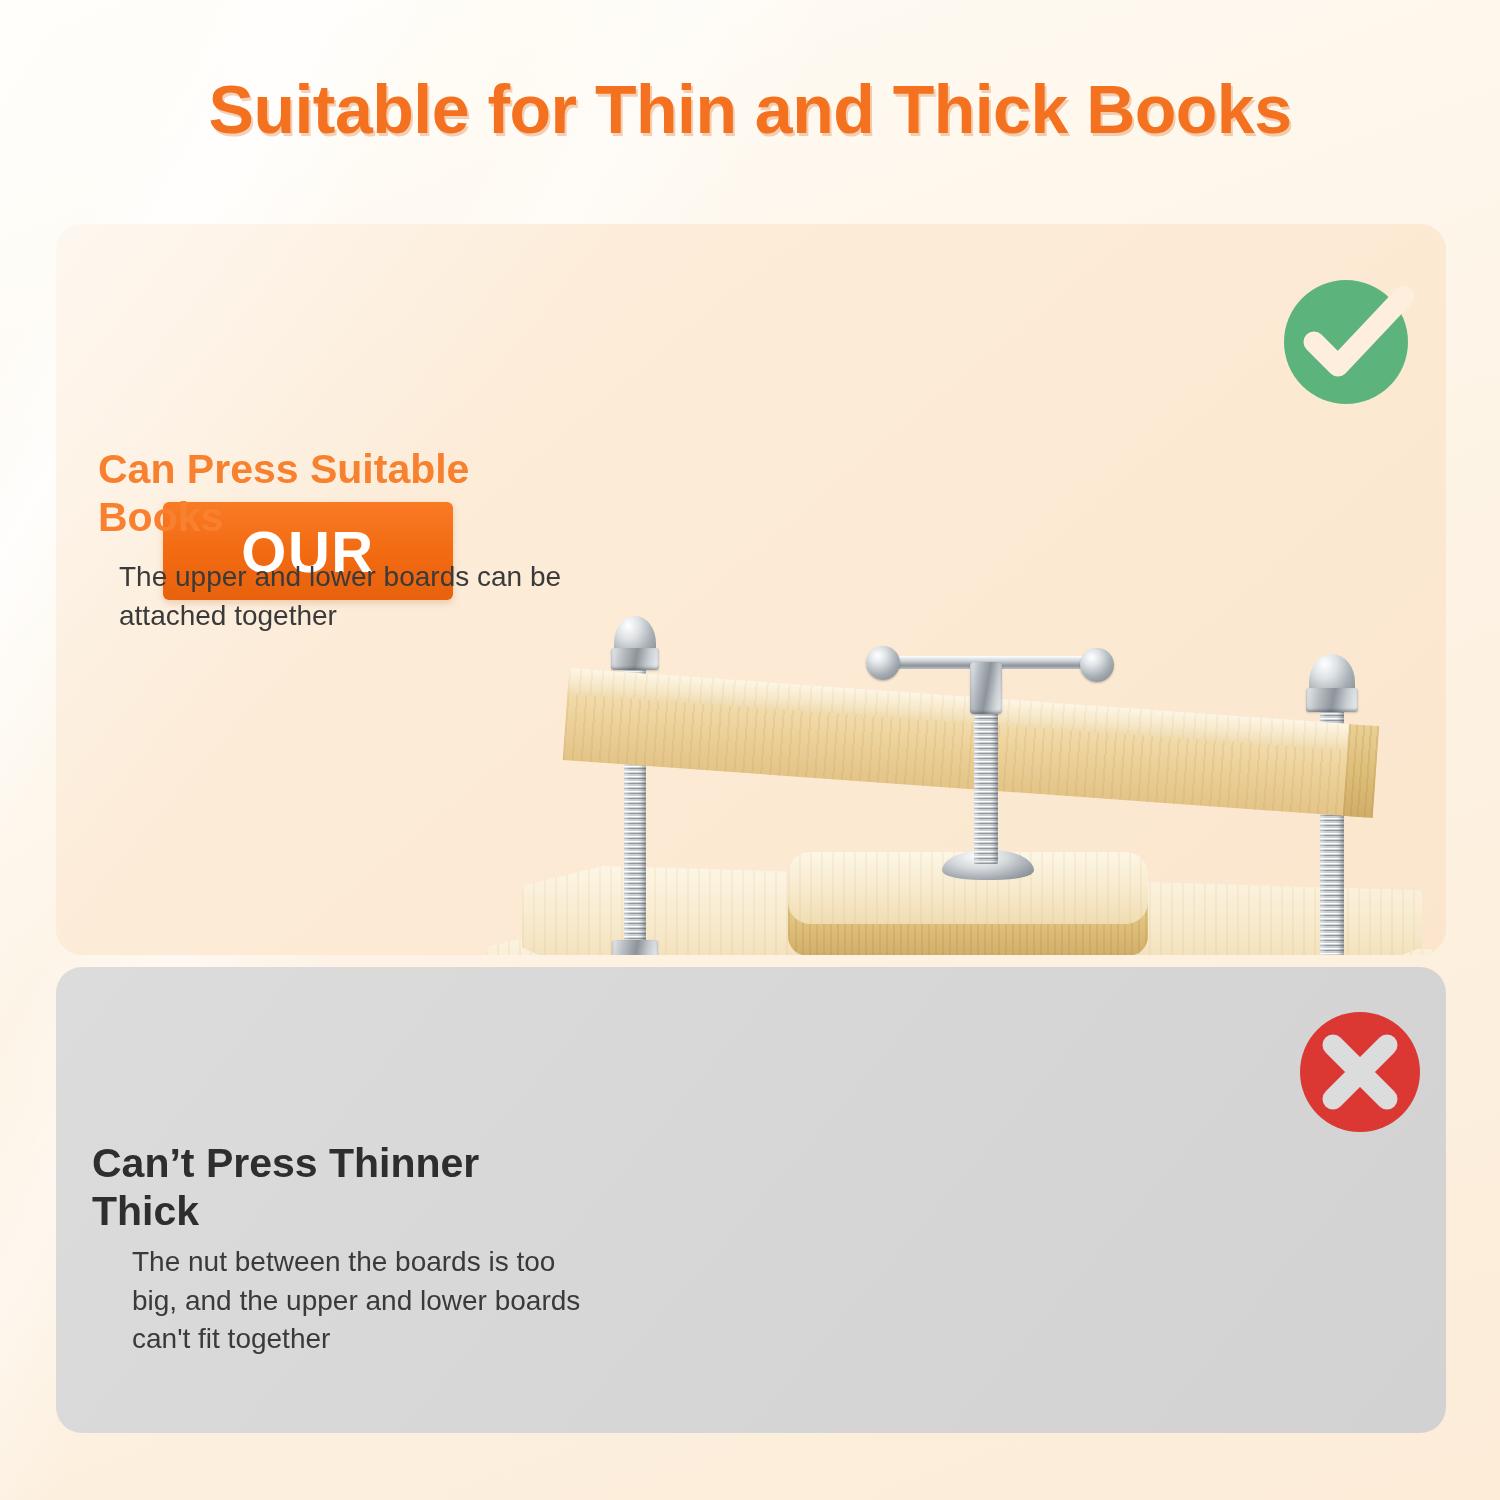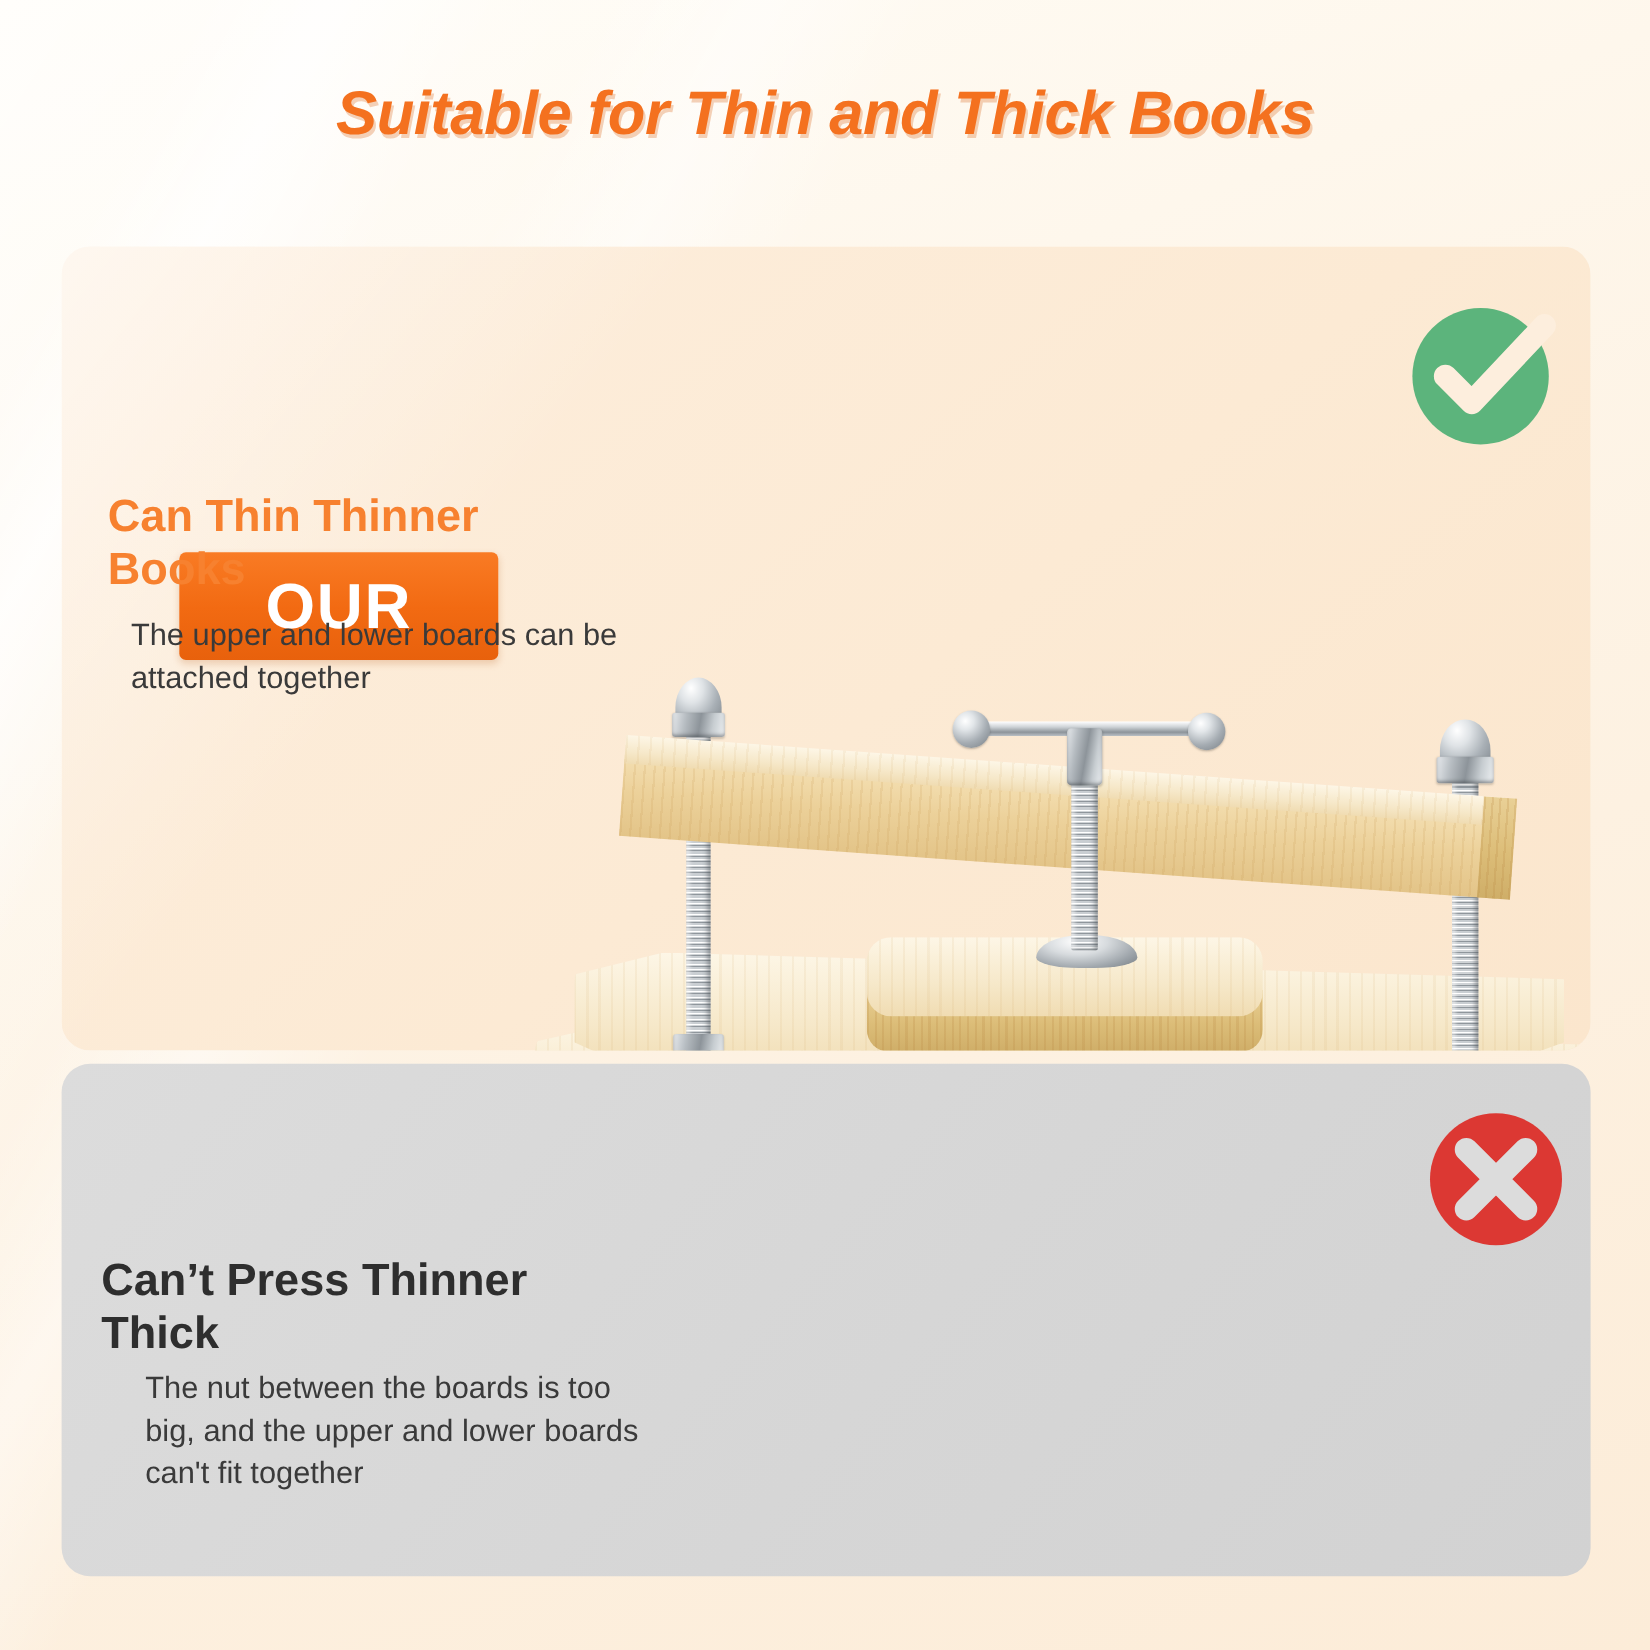--- a/index.html
+++ b/index.html
@@ -25,23 +25,22 @@
       linear-gradient(118deg, rgba(255,255,255,0) 8%, rgba(255,255,255,0.75) 13%, rgba(255,255,255,0) 20%),
       linear-gradient(118deg, rgba(255,255,255,0) 24%, rgba(255,255,255,0.45) 30%, rgba(255,255,255,0) 37%);
     pointer-events:none;
   }
 
   
   .title {
     position: absolute;
     left: 0; top: 70px; width: 1500px;
     text-align: center;
-    font-size: 56px;
+    font-size: 68px;
     font-weight: bold;
-    font-style: italic;
     letter-spacing: -0.5px;
     color: #f4711f;
     text-shadow: 2px 3px 0 rgba(214,95,15,0.28);
     white-space: nowrap;
   }
 
   
   .panel {
     position: absolute;
     border-radius: 26px;
@@ -203,21 +202,21 @@
       <div class="part nut-hex" style="left:514px; top:58px; width:32px; height:52px; border-radius:4px;"></div>
 
       <svg class="dash-our" style="left:0; top:300px; width:1010px; height:230px;" viewBox="0 0 1010 230">
         <polygon points="36,70 784,58 784,148 36,160" fill="none" stroke="#f4601a" stroke-width="7" stroke-dasharray="20 16" stroke-linecap="butt" transform="matrix(1,0.078,0,1,0,0)"></polygon>
       </svg>
     </div>
 
     <div class="badge badge-our">OUR</div>
   </div>
 
-  <div class="head head-our">Can Thin Thinner Books</div>
+  <div class="head head-our">Can Press Suitable Books</div>
   <div class="body body-our">The upper and lower boards can be attached together</div>
 
   <svg class="status status-ok" viewBox="0 0 136 136">
     <circle cx="66" cy="70" r="62" fill="#5cb47c"></circle>
     <path d="M34 70 L58 94 L124 24" fill="none" stroke="#fdeedd" stroke-width="21" stroke-linecap="round" stroke-linejoin="round"></path>
   </svg>
 
   <div class="panel panel-other">
 
     

